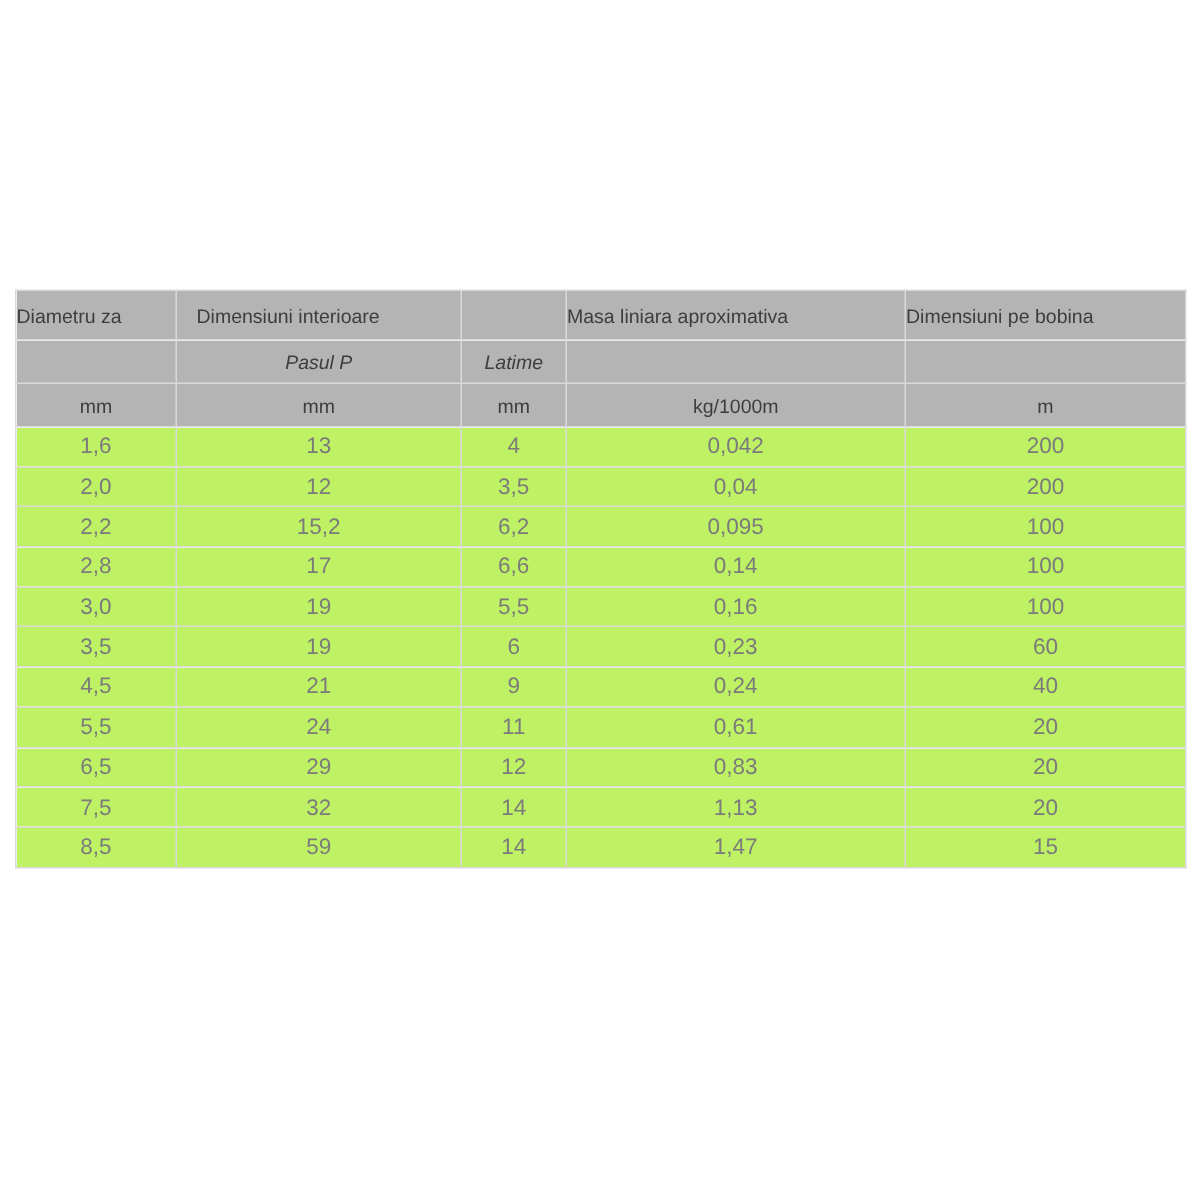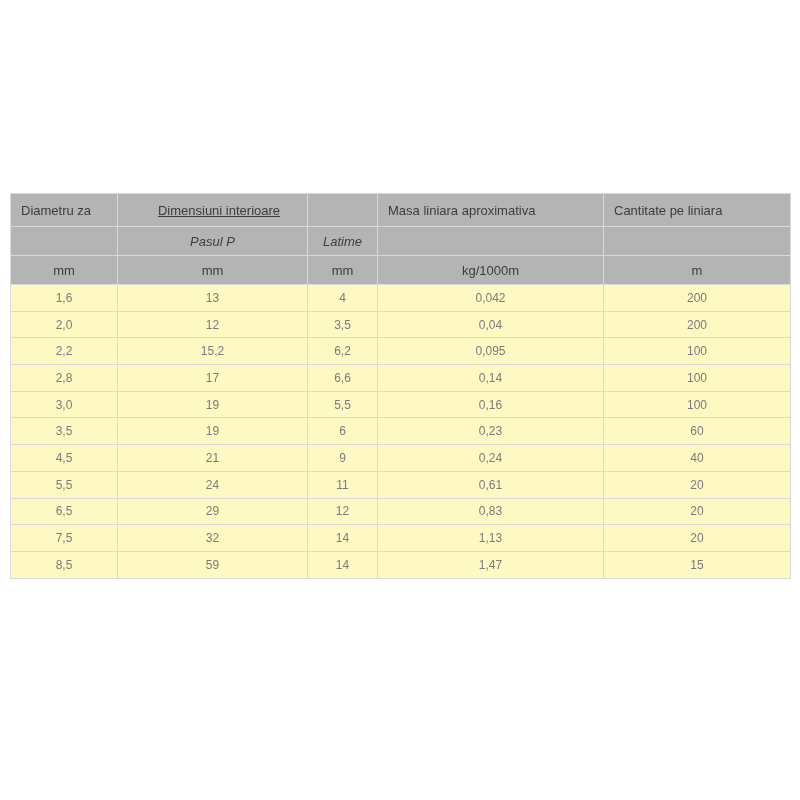--- a/index.html
+++ b/index.html
@@ -36,53 +36,52 @@
     background: #b4b4b4;
     color: #3d3d3d;
     font-weight: normal;
     font-size: 13px;
   }
   .spec-table thead tr.hrow-1 th { height: 32px; }
   .spec-table thead tr.hrow-2 th { height: 28px; font-style: italic; }
   .spec-table thead tr.hrow-3 th { height: 28px; margin-top: 38px; }
   .spec-table thead th.left {
     text-align: left;
-    padding-left: 10px;
+    padding-left: 0;
   }
   .spec-table thead th.left-indent {
-    text-align: center;
+    text-align: left;
     padding-left: 13px;
-    text-decoration: underline;
   }
   .spec-table tbody tr { height: 26.7px; }
   .spec-table tbody td {
     color: #7b7b7b;
-    font-size: 12px;
-    background: #fef9c3;
+    font-size: 15px;
+    background: #bef264;
   }
 </style>
 </head>
 <body>
 
 <div class="page">
   <table class="spec-table">
     <colgroup>
       <col style="width:107px">
       <col style="width:190px">
       <col style="width:70px">
       <col style="width:226px">
       <col style="width:187px">
     </colgroup>
     <thead>
       <tr class="hrow-1">
         <th class="left">Diametru za</th>
         <th class="left-indent">Dimensiuni interioare</th>
         <th></th>
         <th class="left">Masa liniara aproximativa</th>
-        <th class="left">Cantitate pe liniara</th>
+        <th class="left">Dimensiuni pe bobina</th>
       </tr>
       <tr class="hrow-2">
         <th></th>
         <th>Pasul P</th>
         <th>Latime</th>
         <th></th>
         <th></th>
       </tr>
       <tr class="hrow-3">
         <th>mm</th>

